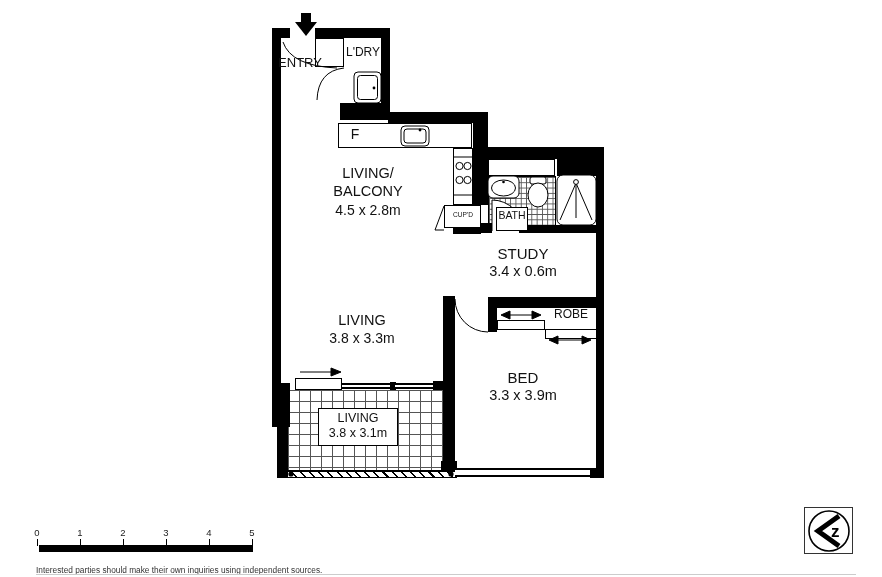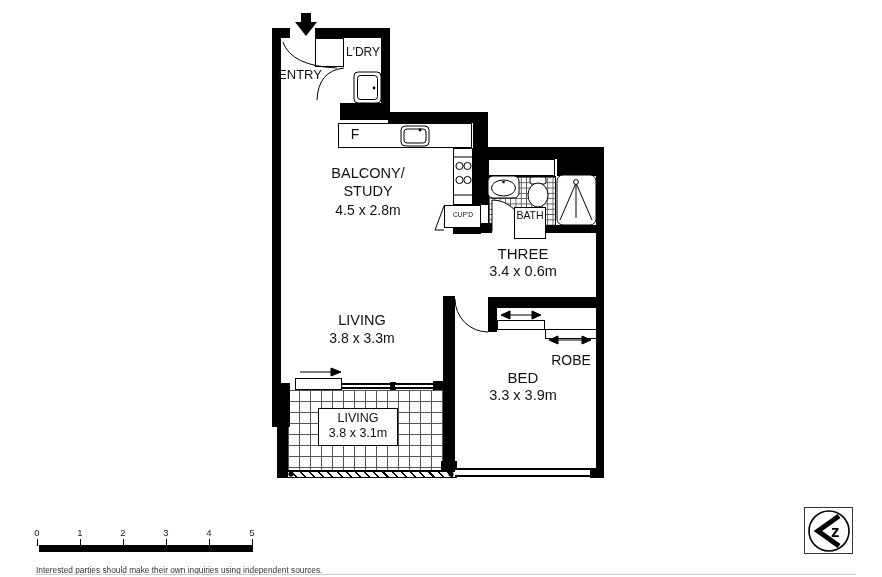--- a/index.html
+++ b/index.html
@@ -140,33 +140,33 @@
     <g stroke="#000" fill="#000">
       <line x1="551" y1="340" x2="589" y2="340"></line>
       <polygon points="558,336 558,344 549,340"></polygon>
       <polygon points="582,336 582,344 591,340"></polygon>
     </g>
 
     <circle cx="291" cy="474" r="2.6" fill="#000"></circle>
     <circle cx="451" cy="474" r="2.6" fill="#000"></circle>
   </svg>
 
-  <div class="lbl" style="left:274px;top:68px;width:52px;font-size:13px;">ENTRY</div>
+  <div class="lbl" style="left:274px;top:56px;width:52px;font-size:13px;">ENTRY</div>
   <div class="lbl" style="left:342px;top:46px;width:42px;font-size:12px;">L'DRY</div>
   <div class="lbl" style="left:338px;top:127px;width:34px;font-size:14px;">F</div>
-  <div class="lbl" style="left:320px;top:166px;width:96px;font-size:14.5px;">BALCONY/</div>
-  <div class="lbl" style="left:320px;top:184px;width:96px;font-size:14.5px;">STUDY</div>
+  <div class="lbl" style="left:320px;top:166px;width:96px;font-size:14.5px;">LIVING/</div>
+  <div class="lbl" style="left:320px;top:184px;width:96px;font-size:14.5px;">BALCONY</div>
   <div class="lbl" style="left:320px;top:203px;width:96px;font-size:14px;">4.5 x 2.8m</div>
   <div class="lbl" style="left:446px;top:212px;width:34px;font-size:6.6px;">CUP'D</div>
-  <div class="lbl linebox" style="left:514px;top:207px;width:32px;height:32px;font-size:10.5px;line-height:14px;text-align:center;">BATH</div>
-  <div class="lbl" style="left:475px;top:246px;width:96px;font-size:15px;">THREE</div>
+  <div class="lbl linebox" style="left:496px;top:207px;width:32px;height:24px;font-size:10.5px;line-height:14px;text-align:center;">BATH</div>
+  <div class="lbl" style="left:475px;top:246px;width:96px;font-size:15px;">STUDY</div>
   <div class="lbl" style="left:475px;top:264px;width:96px;font-size:14.5px;">3.4 x 0.6m</div>
   <div class="lbl" style="left:317px;top:313px;width:90px;font-size:14.5px;">LIVING</div>
   <div class="lbl" style="left:317px;top:331px;width:90px;font-size:14px;">3.8 x 3.3m</div>
-  <div class="lbl" style="left:548px;top:308px;width:46px;font-size:14px;margin-top:45px;">ROBE</div>
+  <div class="lbl" style="left:548px;top:308px;width:46px;font-size:12px;">ROBE</div>
   <div class="lbl" style="left:478px;top:370px;width:90px;font-size:15px;">BED</div>
   <div class="lbl" style="left:478px;top:388px;width:90px;font-size:14.5px;">3.3 x 3.9m</div>
   <div class="linebox" style="left:318px;top:408px;width:80px;height:38px;"></div>
   <div class="lbl" style="left:318px;top:412px;width:80px;font-size:12.5px;">LIVING</div>
   <div class="lbl" style="left:318px;top:427px;width:80px;font-size:12.5px;">3.8 x 3.1m</div>
 
 
   <div>
     <span class="scale-num" style="left:37px;top:527px;">0</span>
     <span class="scale-num" style="left:80px;top:527px;">1</span>

